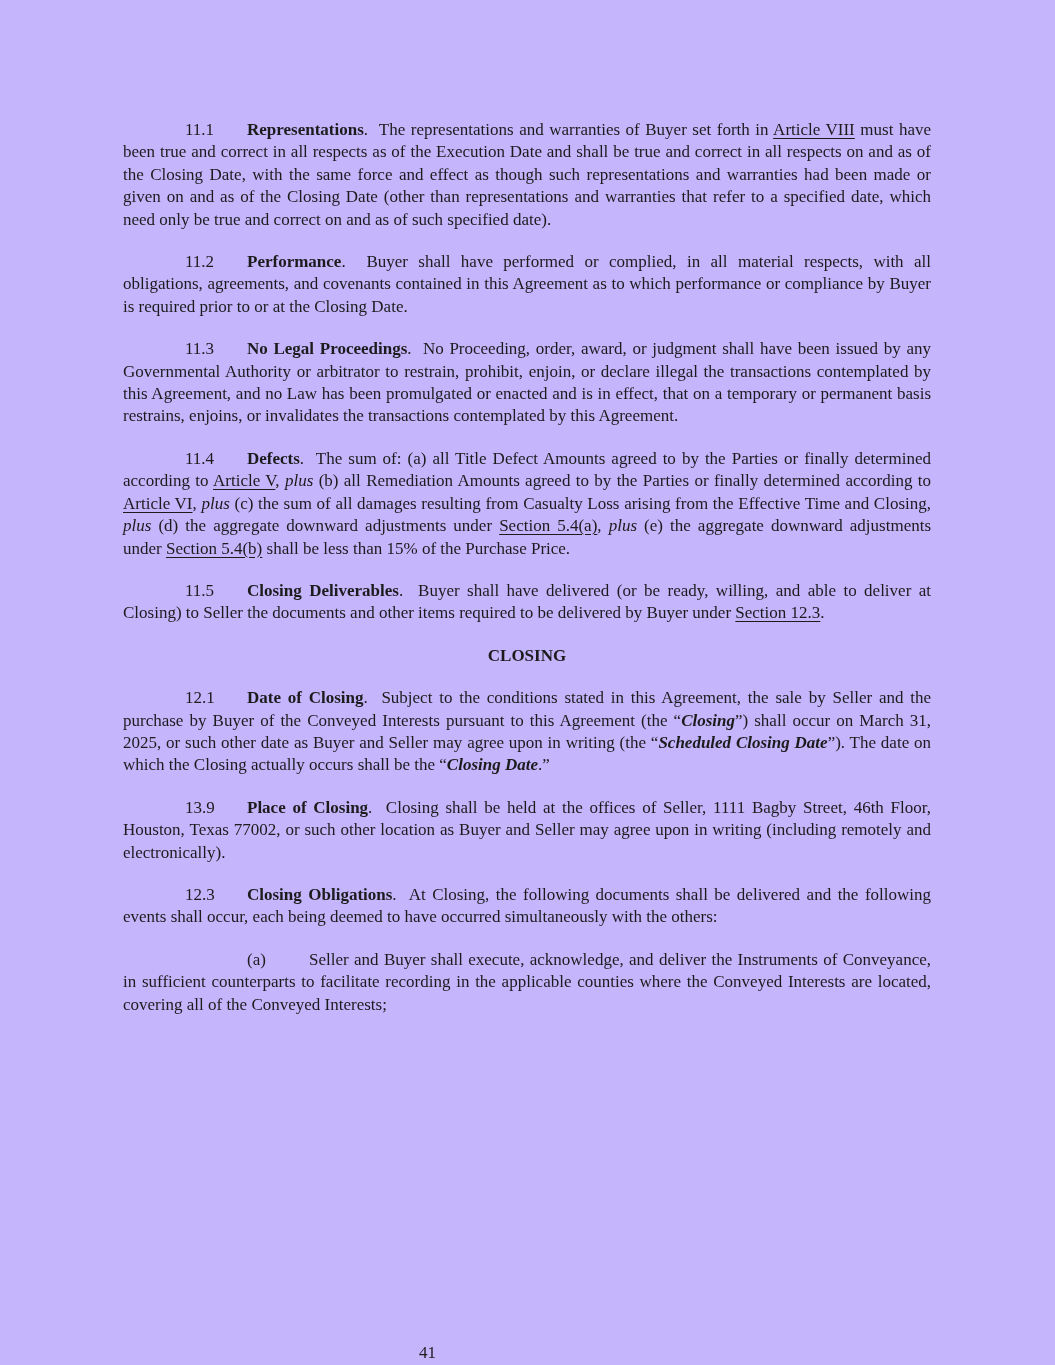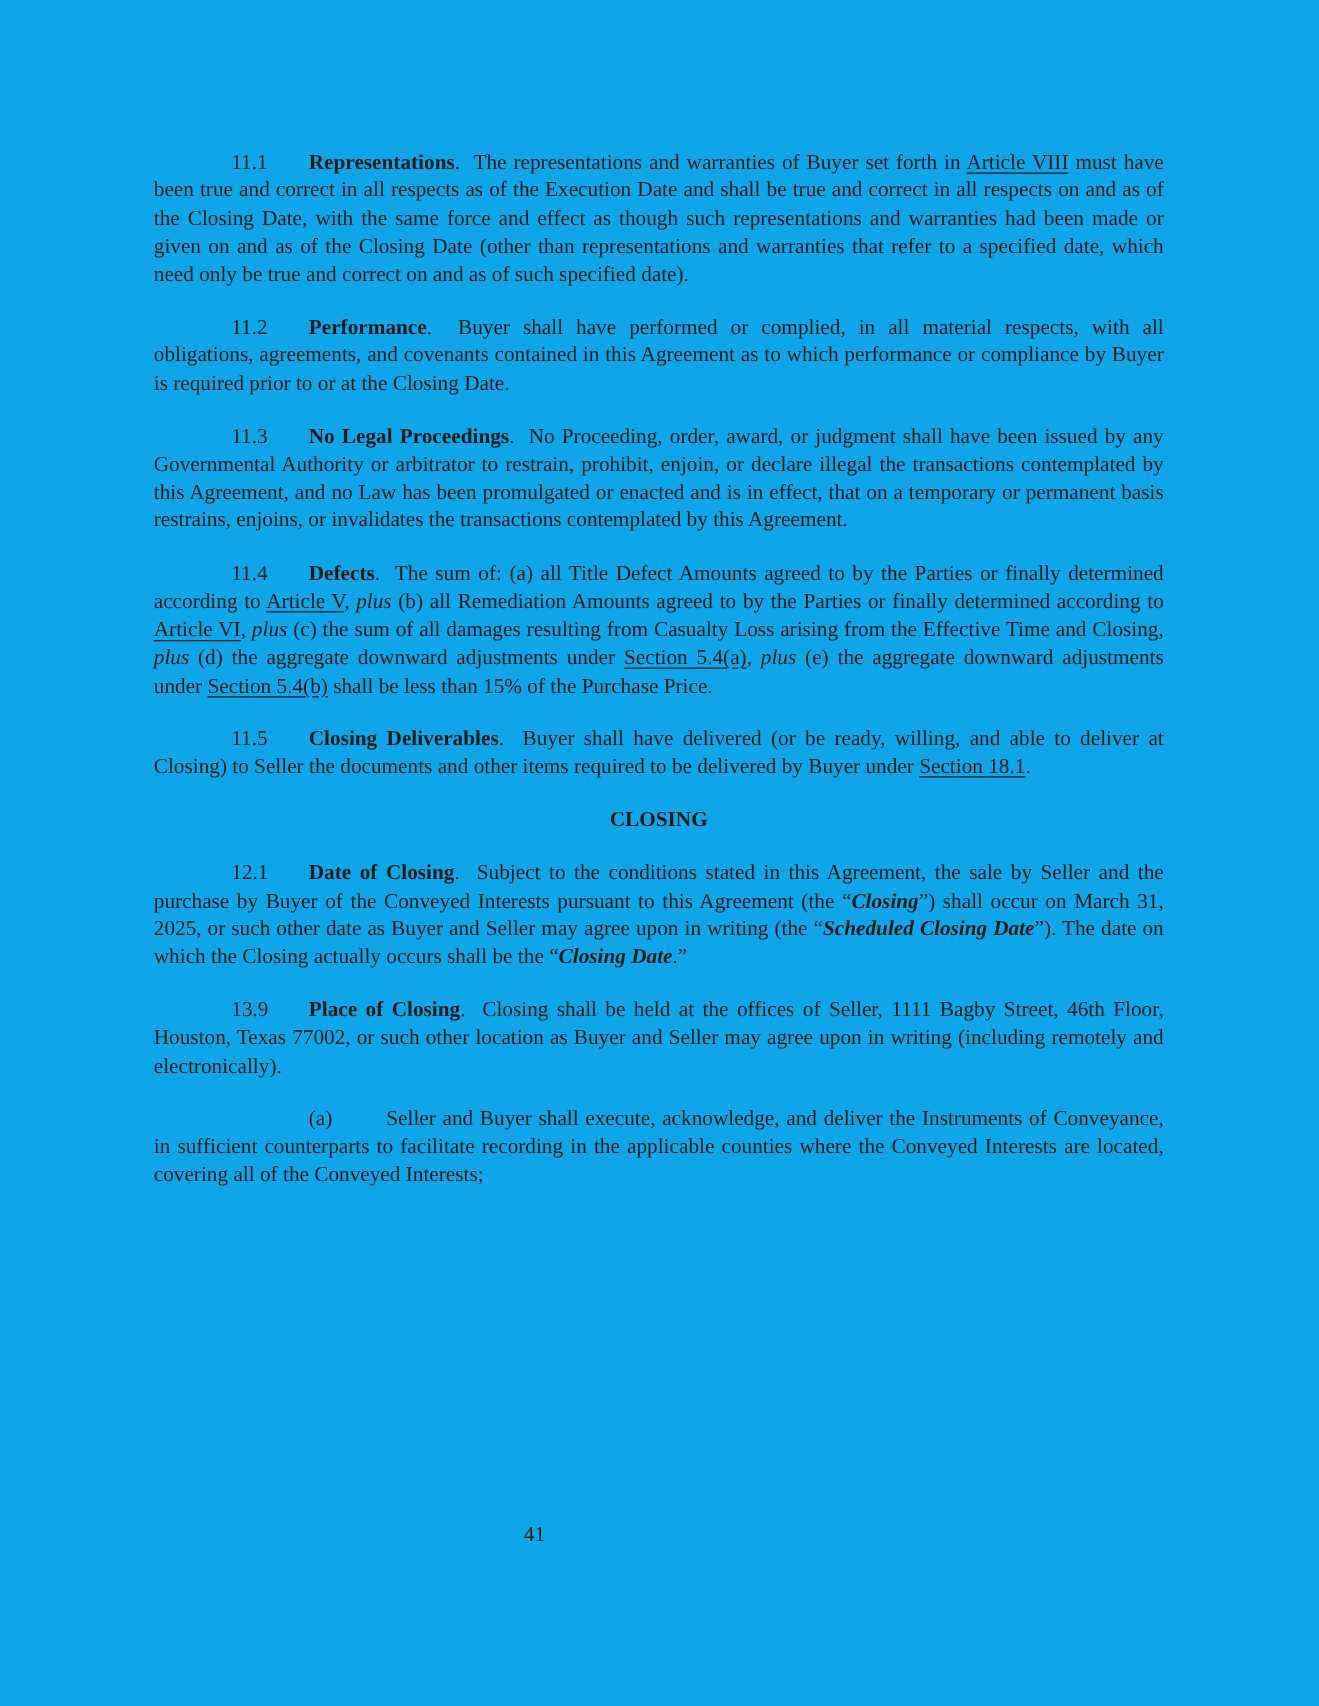--- a/index.html
+++ b/index.html
@@ -9,21 +9,21 @@
     height: 1365px;
     background: #ffffff;
     position: relative;
     font-family: "Liberation Serif", "DejaVu Serif", serif;
     color: #1c1c1c;
     -webkit-font-smoothing: antialiased;
   }
   .page {
     position: absolute;
     inset: 0;
-    background: #0ea5e9;
+    background: #c4b5fd;
     overflow: hidden;
   }
   .doc-body {
     position: absolute;
     left: 123px;
     top: 119px;
     width: 808px;
     font-size: 17px;
     line-height: 22.4px;
   }
@@ -43,39 +43,40 @@
     text-align: center;
     font-weight: bold;
   }
   .run-b  { font-weight: bold; }
   .run-i  { font-style: italic; }
   .run-bi { font-weight: bold; font-style: italic; }
   .run-u  { text-decoration: underline; text-underline-offset: 3px; }
   .footer {
     position: absolute;
     left: 0;
-    top: 1218px;
+    top: 1343px;
     width: 855px;
     text-align: center;
     font-size: 17px;
   }
 </style>
 </head>
 <body>
 
 <div class="page">
   <div class="doc-body">
       <p class="para section"><span class="num">11.1</span><span class="run-b">Representations</span><span>.&nbsp; The representations and warranties of Buyer set forth in </span><span class="run-u">Article VIII</span><span> must have been true and correct in all respects as of the Execution Date and shall be true and correct in all respects on and as of the Closing Date, with the same force and effect as though such representations and warranties had been made or given on and as of the Closing Date (other than representations and warranties that refer to a specified date, which need only be true and correct on and as of such specified date).</span></p>
       <p class="para section"><span class="num">11.2</span><span class="run-b">Performance</span><span>.&nbsp; Buyer shall have performed or complied, in all material respects, with all obligations, agreements, and covenants contained in this Agreement as to which performance or compliance by Buyer is required prior to or at the Closing Date.</span></p>
       <p class="para section"><span class="num">11.3</span><span class="run-b">No Legal Proceedings</span><span>.&nbsp; No Proceeding, order, award, or judgment shall have been issued by any Governmental Authority or arbitrator to restrain, prohibit, enjoin, or declare illegal the transactions contemplated by this Agreement, and no Law has been promulgated or enacted and is in effect, that on a temporary or permanent basis restrains, enjoins, or invalidates the transactions contemplated by this Agreement.</span></p>
       <p class="para section"><span class="num">11.4</span><span class="run-b">Defects</span><span>.&nbsp; The sum of: (a) all Title Defect Amounts agreed to by the Parties or finally determined according to </span><span class="run-u">Article V</span><span>, </span><span class="run-i">plus</span><span> (b) all Remediation Amounts agreed to by the Parties or finally determined according to </span><span class="run-u">Article VI</span><span>, </span><span class="run-i">plus</span><span> (c) the sum of all damages resulting from Casualty Loss arising from the Effective Time and Closing, </span><span class="run-i">plus</span><span> (d) the aggregate downward adjustments under </span><span class="run-u">Section 5.4(a)</span><span>, </span><span class="run-i">plus</span><span> (e) the aggregate downward adjustments under </span><span class="run-u">Section 5.4(b)</span><span> shall be less than 15% of the Purchase Price.</span></p>
-      <p class="para section"><span class="num">11.5</span><span class="run-b">Closing Deliverables</span><span>.&nbsp; Buyer shall have delivered (or be ready, willing, and able to deliver at Closing) to Seller the documents and other items required to be delivered by Buyer under </span><span class="run-u">Section 18.1</span><span>.</span></p>
+      <p class="para section"><span class="num">11.5</span><span class="run-b">Closing Deliverables</span><span>.&nbsp; Buyer shall have delivered (or be ready, willing, and able to deliver at Closing) to Seller the documents and other items required to be delivered by Buyer under </span><span class="run-u">Section 12.3</span><span>.</span></p>
       <div class="article-heading">
         <div>CLOSING</div>
       </div>
       <p class="para section"><span class="num">12.1</span><span class="run-b">Date of Closing</span><span>.&nbsp; Subject to the conditions stated in this Agreement, the sale by Seller and the purchase by Buyer of the Conveyed Interests pursuant to this Agreement (the “</span><span class="run-bi">Closing</span><span>”) shall occur on March 31, 2025, or such other date as Buyer and Seller may agree upon in writing (the “</span><span class="run-bi">Scheduled Closing Date</span><span>”). The date on which the Closing actually occurs shall be the “</span><span class="run-bi">Closing Date</span><span>.”</span></p>
       <p class="para section"><span class="num">13.9</span><span class="run-b">Place of Closing</span><span>.&nbsp; Closing shall be held at the offices of Seller, 1111 Bagby Street, 46th Floor, Houston, Texas 77002, or such other location as Buyer and Seller may agree upon in writing (including remotely and electronically).</span></p>
+      <p class="para section"><span class="num">12.3</span><span class="run-b">Closing Obligations</span><span>.&nbsp; At Closing, the following documents shall be delivered and the following events shall occur, each being deemed to have occurred simultaneously with the others:</span></p>
       <p class="para subitem"><span class="num">(a)</span><span>Seller and Buyer shall execute, acknowledge, and deliver the Instruments of Conveyance, in sufficient counterparts to facilitate recording in the applicable counties where the Conveyed Interests are located, covering all of the Conveyed Interests;</span></p>
     </div>
   <div class="footer">
     <span>41</span>
   </div>
 </div>
 
 </body></html>

